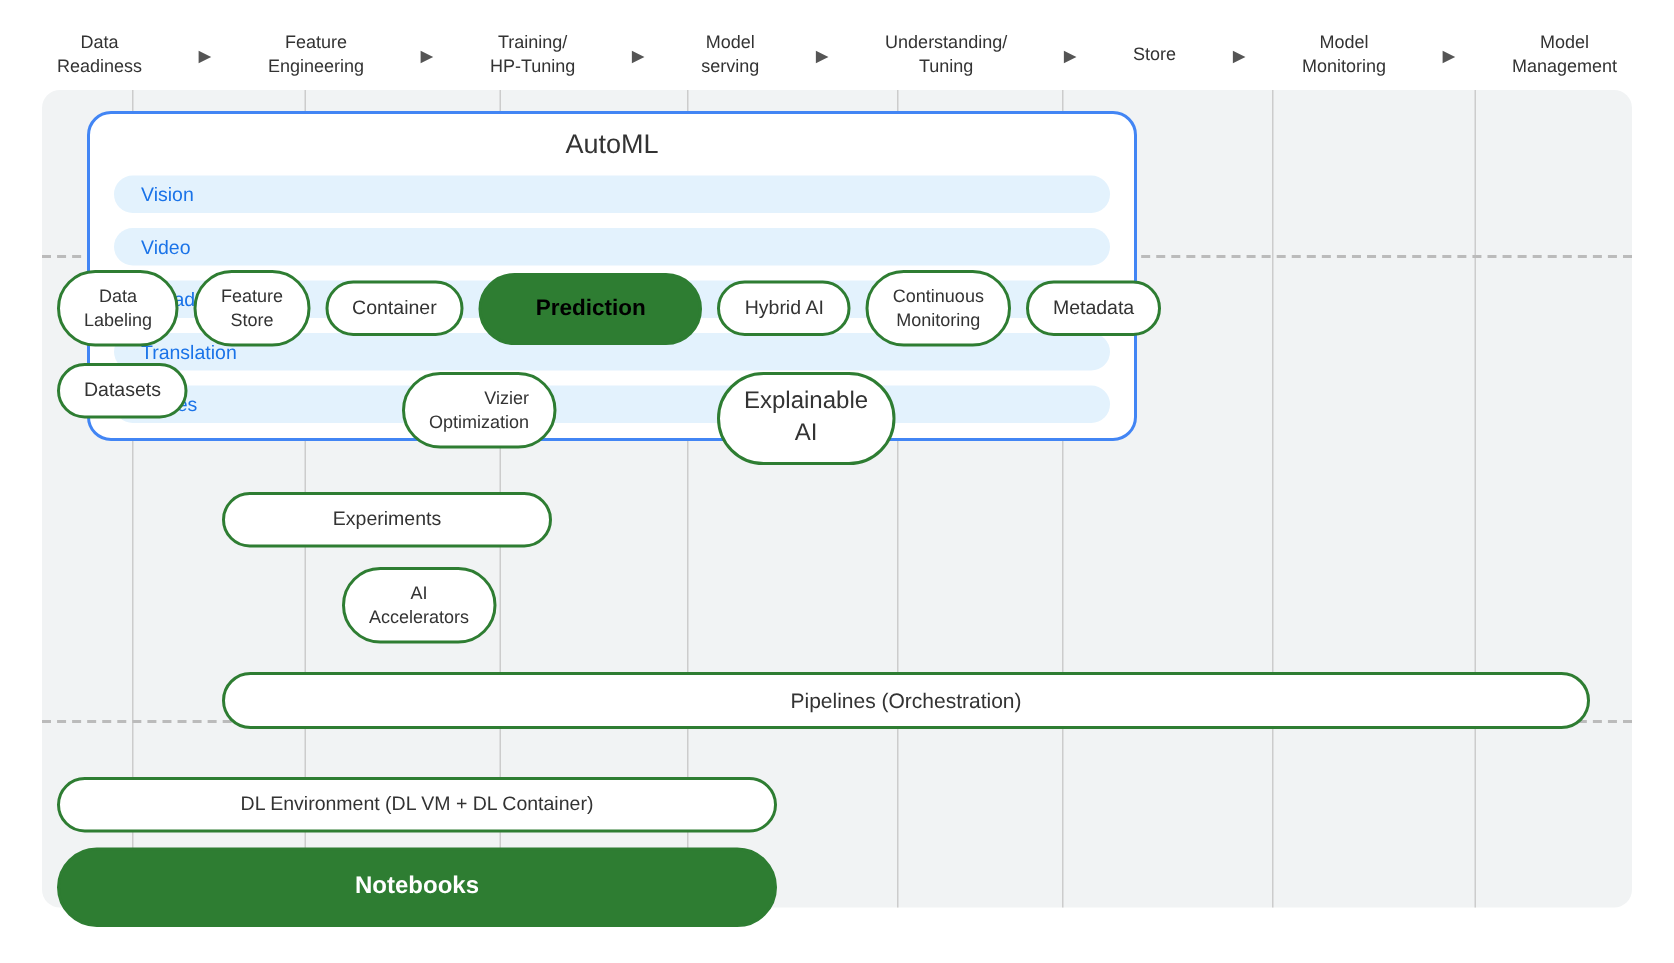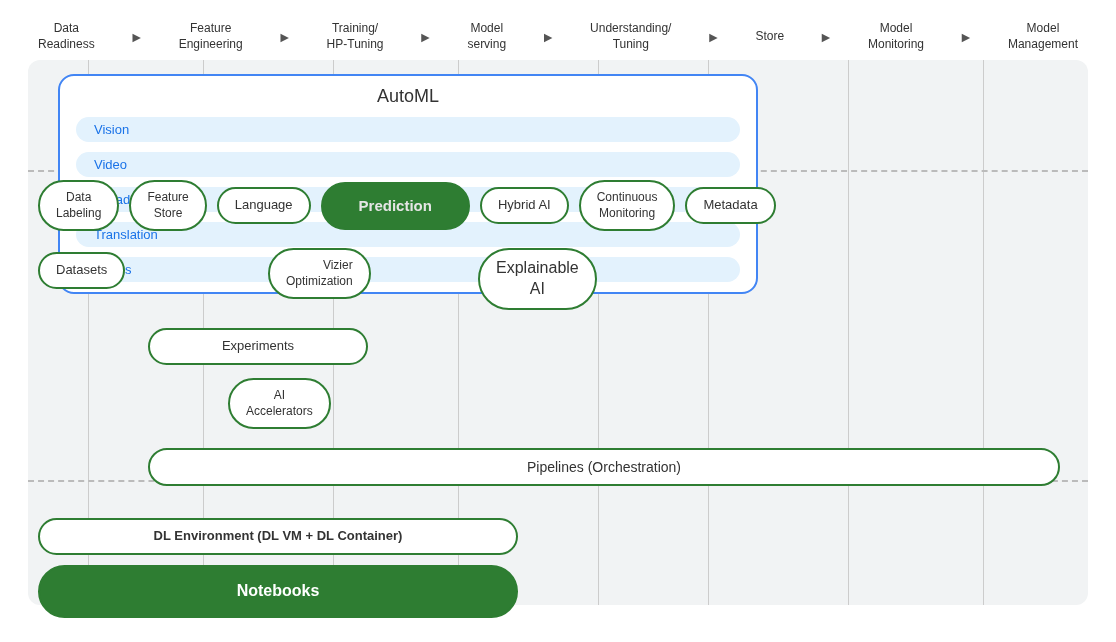--- a/index.html
+++ b/index.html
@@ -130,27 +130,27 @@
       background: white;
       padding: 8px 16px;
       font-size: 13px;
       color: #333;
       text-align: center;
       white-space: nowrap;
       line-height: 1.3;
     }
     .pill.dark {
       background: #2e7d32;
-      color: #e5e5e5;
+      color: #000000;
       font-weight: 600;
     }
     
     .row2 {
       position: absolute;
-      top: 72px;
+      top: 62px;
       left: 10px;
       display: flex;
       gap: 10px;
       z-index: 5;
     }
     
     .row3 {
       position: absolute;
       top: 68px;
       left: 240px;
@@ -275,21 +275,21 @@
         <div class="automl-chip">Translation</div>
         <div class="automl-chip">Tables</div>
       </div>
     </div>
 
     <div class="components-area">
 
       <div class="row1">
         <div class="pill" style="font-size:12px; text-align:center;">Data<br>Labeling</div>
         <div class="pill" style="font-size:12px; text-align:center;">Feature<br>Store</div>
-        <div class="pill">Language</div>
+        <div class="pill">Container</div>
         <div class="pill dark" style="padding: 12px 36px; font-size:15px;">Prediction</div>
         <div class="pill">Hybrid AI</div>
         <div class="pill" style="font-size:12px; text-align:center;">Continuous<br>Monitoring</div>
         <div class="pill">Metadata</div>
       </div>
 
       <div class="row2">
         <div class="pill">Datasets</div>
       </div>
 
@@ -307,19 +307,19 @@
 
       <div class="explainable">
         <div class="pill" style="font-size:16px; text-align:center;">Explainable<br>AI</div>
       </div>
 
       <div class="pipelines-row">
         <div class="pill full-wide" style="text-align:center; font-size:14px;">Pipelines (Orchestration)</div>
       </div>
 
       <div class="dl-section">
-        <div class="pill dl-env" style="font-size:13px; text-align:center;font-weight:bold;">DL Environment (DL VM + DL Container)</div>
+        <div class="pill dl-env" style="font-size:13px; text-align:center;">DL Environment (DL VM + DL Container)</div>
         <div class="pill notebooks" style="font-size:16px; ">Notebooks</div>
       </div>
 
     </div>
   </div>
 </div>
 
 </body></html>

